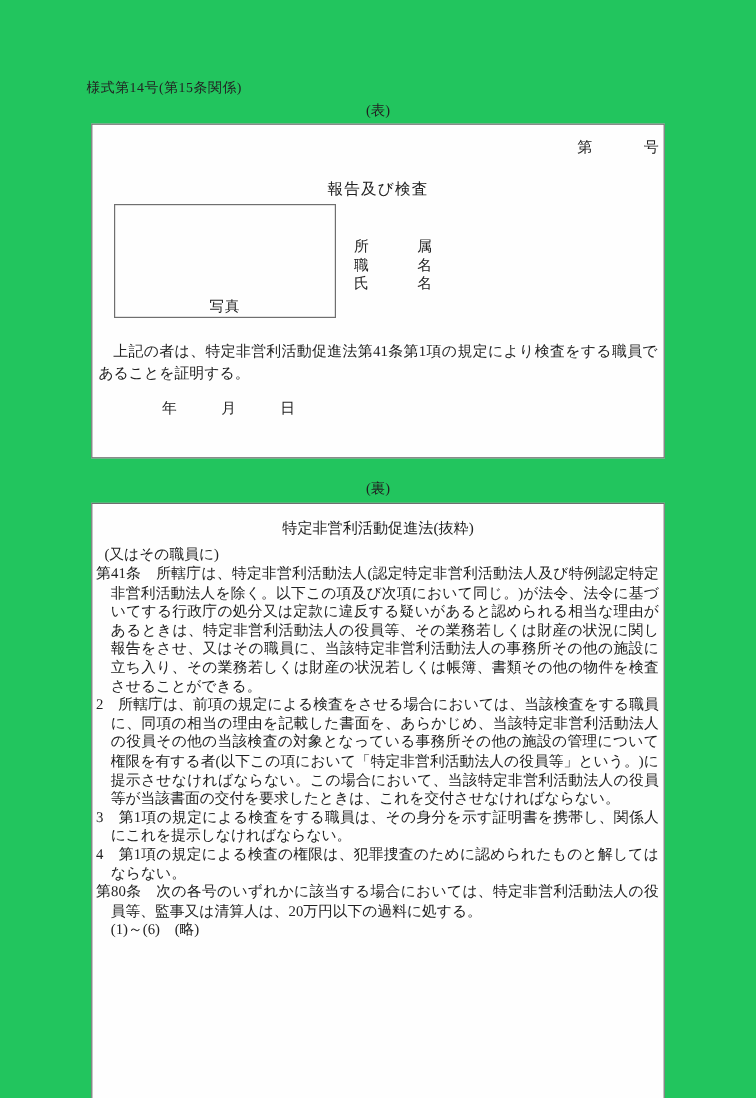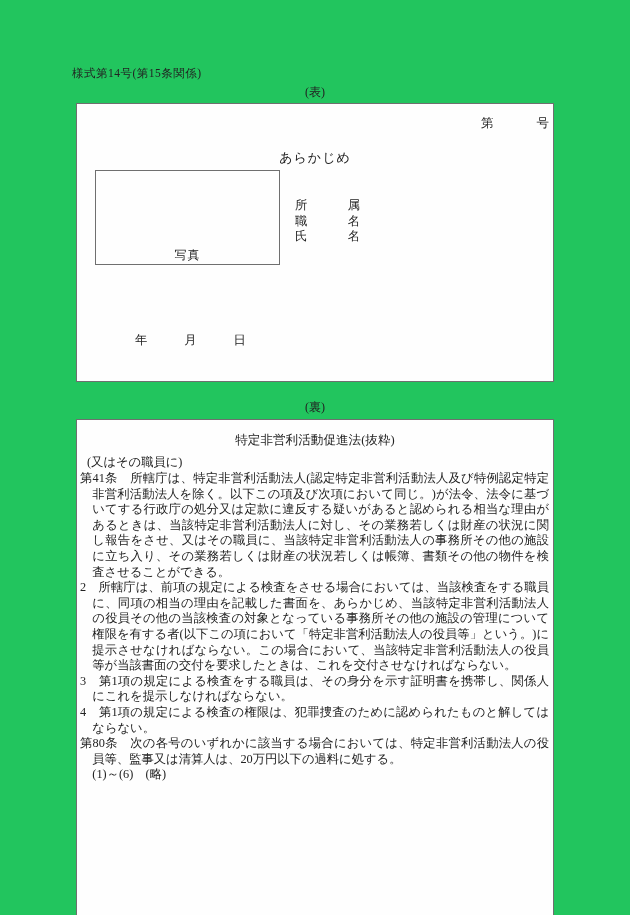--- a/index.html
+++ b/index.html
@@ -97,57 +97,58 @@
   <div class="form-label">様式第14号(第15条関係)</div>
 
   <div class="side-label front-label">(表)</div>
 
   <div class="card front-card">
     <div class="doc-number">
       <span>第</span>
       <span>号</span>
     </div>
 
-    <div class="front-title">あらかじめ</div>
+    <div class="front-title">報告及び検査</div>
 
     <div class="photo-box">
       <span>写真</span>
     </div>
 
     <div class="fields">
       <div class="field-row">
         <span>所</span>
         <span>属</span>
       </div>
       <div class="field-row">
         <span>職</span>
         <span>名</span>
       </div>
       <div class="field-row">
         <span>氏</span>
         <span>名</span>
       </div>
     </div>
 
+    <div class="cert-text">上記の者は、特定非営利活動促進法第41条第1項の規定により検査をする職員であることを証明する。</div>
 
     <div class="date-line">
       <span>年</span>
       <span>月</span>
       <span>日</span>
     </div>
 
   </div>
 
   <div class="side-label back-label">(裏)</div>
 
   <div class="card back-card">
     <div class="back-title">特定非営利活動促進法(抜粋)</div>
     <div class="section-heading">(又はその職員に)</div>
     <div class="back-body">
-      <p class="hang1">第41条　所轄庁は、特定非営利活動法人(認定特定非営利活動法人及び特例認定特定非営利活動法人を除く。以下この項及び次項において同じ。)が法令、法令に基づいてする行政庁の処分又は定款に違反する疑いがあると認められる相当な理由があるときは、当該特定非営利活動法人に対し、その業務若しくは財産の状況に関し報告をさせ、又はその職員に、当該特定非営利活動法人の事務所その他の施設に立ち入り、その業務若しくは財産の状況若しくは帳簿、書類その他の物件を検査させることができる。</p>
+      <p class="hang1">第41条　所轄庁は、特定非営利活動法人(認定特定非営利活動法人及び特例認定特定非営利活動法人を除く。以下この項及び次項において同じ。)が法令、法令に基づいてする行政庁の処分又は定款に違反する疑いがあると認められる相当な理由があるときは、特定非営利活動法人の役員等、その業務若しくは財産の状況に関し報告をさせ、又はその職員に、当該特定非営利活動法人の事務所その他の施設に立ち入り、その業務若しくは財産の状況若しくは帳簿、書類その他の物件を検査させることができる。</p>
       <p class="hang1">2　所轄庁は、前項の規定による検査をさせる場合においては、当該検査をする職員に、同項の相当の理由を記載した書面を、あらかじめ、当該特定非営利活動法人の役員その他の当該検査の対象となっている事務所その他の施設の管理について権限を有する者(以下この項において「特定非営利活動法人の役員等」という。)に提示させなければならない。この場合において、当該特定非営利活動法人の役員等が当該書面の交付を要求したときは、これを交付させなければならない。</p>
       <p class="hang1">3　第1項の規定による検査をする職員は、その身分を示す証明書を携帯し、関係人にこれを提示しなければならない。</p>
       <p class="hang1">4　第1項の規定による検査の権限は、犯罪捜査のために認められたものと解してはならない。</p>
       <p class="hang1">第80条　次の各号のいずれかに該当する場合においては、特定非営利活動法人の役員等、監事又は清算人は、20万円以下の過料に処する。</p>
       <p class="indent1">(1)～(6)　(略)</p>
     </div>
   </div>
 
 </div>
 

